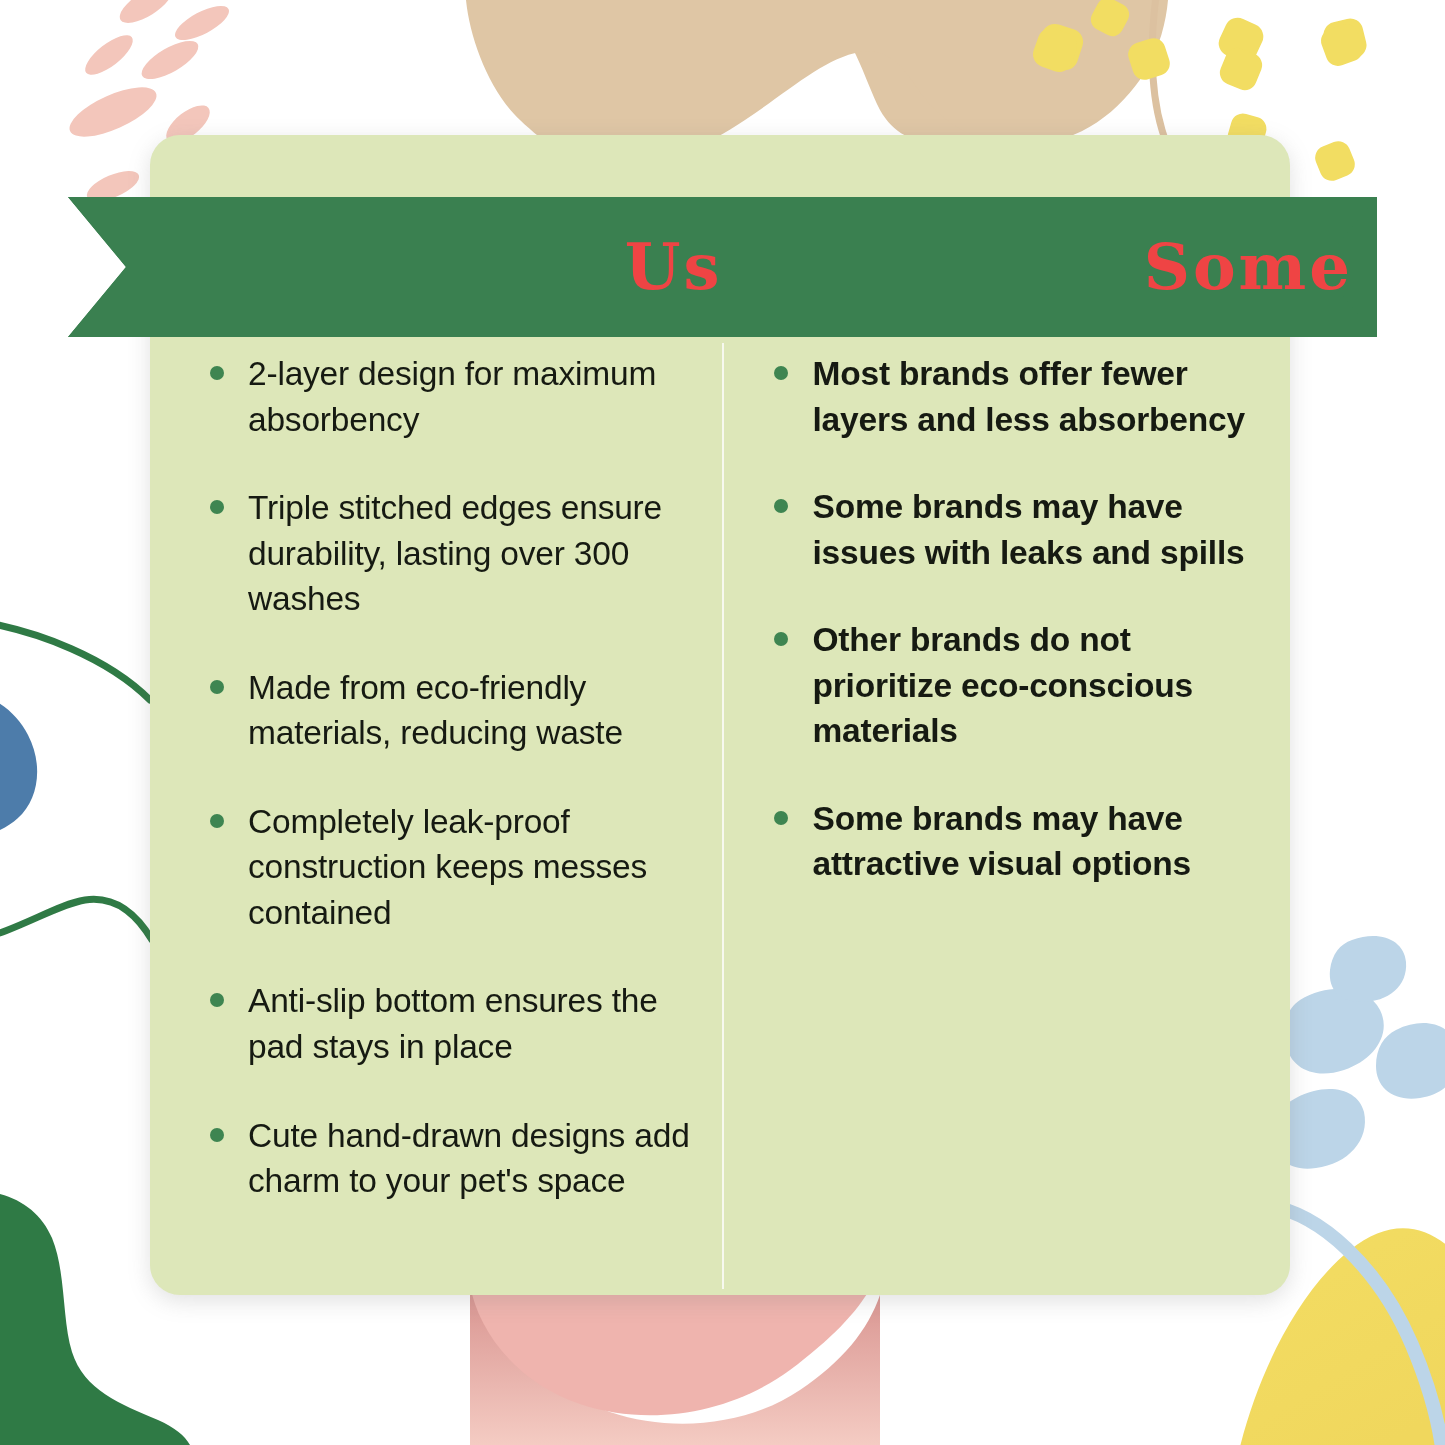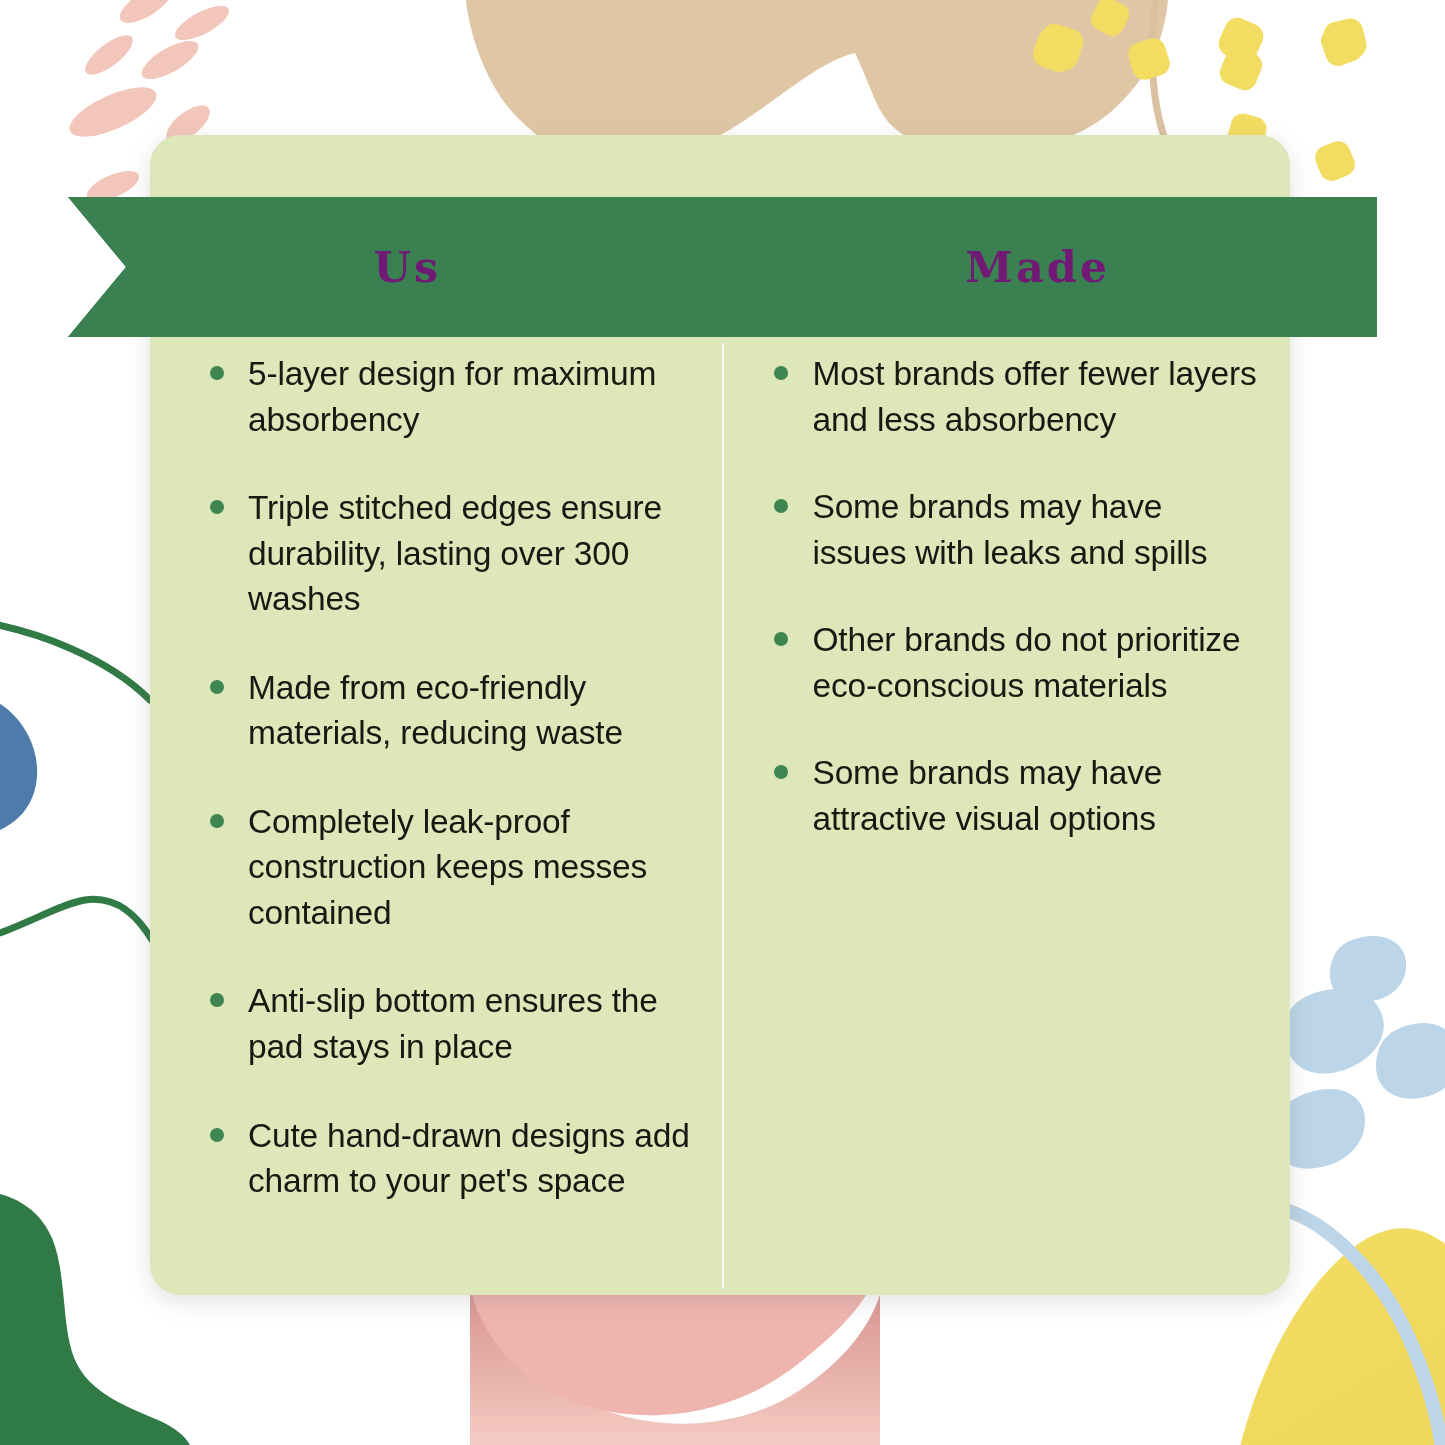--- a/index.html
+++ b/index.html
@@ -48,25 +48,25 @@
     position: absolute;
     left: 68px;
     top: 197px;
     width: 1309px;
     height: 140px;
     display: flex;
     align-items: center;
   }
   .ribbon-label {
     flex: 1 1 0;
-    text-align: center;
-    color: #701a75;
+    text-align: right;
+    color: #ef4444;
     font-family: "DejaVu Serif", serif;
     font-weight: 700;
-    font-size: 43px;
+    font-size: 64px;
     letter-spacing: 3px;
     line-height: 1;
     user-select: none;
   }
   .ribbon-label.us   { margin-left: 24px; }
   .ribbon-label.them { margin-right: 24px; }
 
   
   #columns {
     position: absolute;
@@ -108,21 +108,21 @@
   ul.bullets li:last-child { margin-bottom: 0; }
   ul.bullets li .dot {
     position: absolute;
     left: 8px;
     top: 15px;
     width: 14px;
     height: 14px;
     border-radius: 50%;
     background: #3e8551;
   }
-  .column.right ul.bullets li { margin-bottom: 42px; }
+  .column.right ul.bullets li { margin-bottom: 42px; font-weight: bold; }
 </style>
 </head>
 <body>
 
 <div id="stage">
 
   <svg id="bg" viewBox="0 0 1445 1445">
     <defs>
       <linearGradient id="blushGrad" x1="0" y1="0" x2="0" y2="1">
         <stop offset="0%" stop-color="#d8938f"></stop>
@@ -213,30 +213,30 @@
 
   <svg id="ribbon" viewBox="0 0 1309 140">
     <polygon fill="#3a8050" points="0,0 1309,0 1309,140 1250,88 1309,140 0,140 58,70"></polygon>
     <polygon fill="#3a8050" points="0,0 90,0 90,140 0,140 58,70"></polygon>
     <polygon fill="#3a8050" points="1219,0 1309,0 1251,70 1309,140 1219,140"></polygon>
     <rect fill="#3a8050" x="82" y="0" width="1145" height="140"></rect>
   </svg>
 
   <div id="ribbon-labels">
     <div class="ribbon-label us">Us</div>
-    <div class="ribbon-label them">Made</div>
+    <div class="ribbon-label them">Some</div>
   </div>
 
   <div id="columns">
 
     <div class="column left">
       <ul class="bullets">
         <li>
           <span class="dot"></span>
-          <span>5-layer design for maximum absorbency</span>
+          <span>2-layer design for maximum absorbency</span>
         </li>
         <li>
           <span class="dot"></span>
           <span>Triple stitched edges ensure durability, lasting over 300 washes</span>
         </li>
         <li>
           <span class="dot"></span>
           <span>Made from eco-friendly materials, reducing waste</span>
         </li>
         <li>

